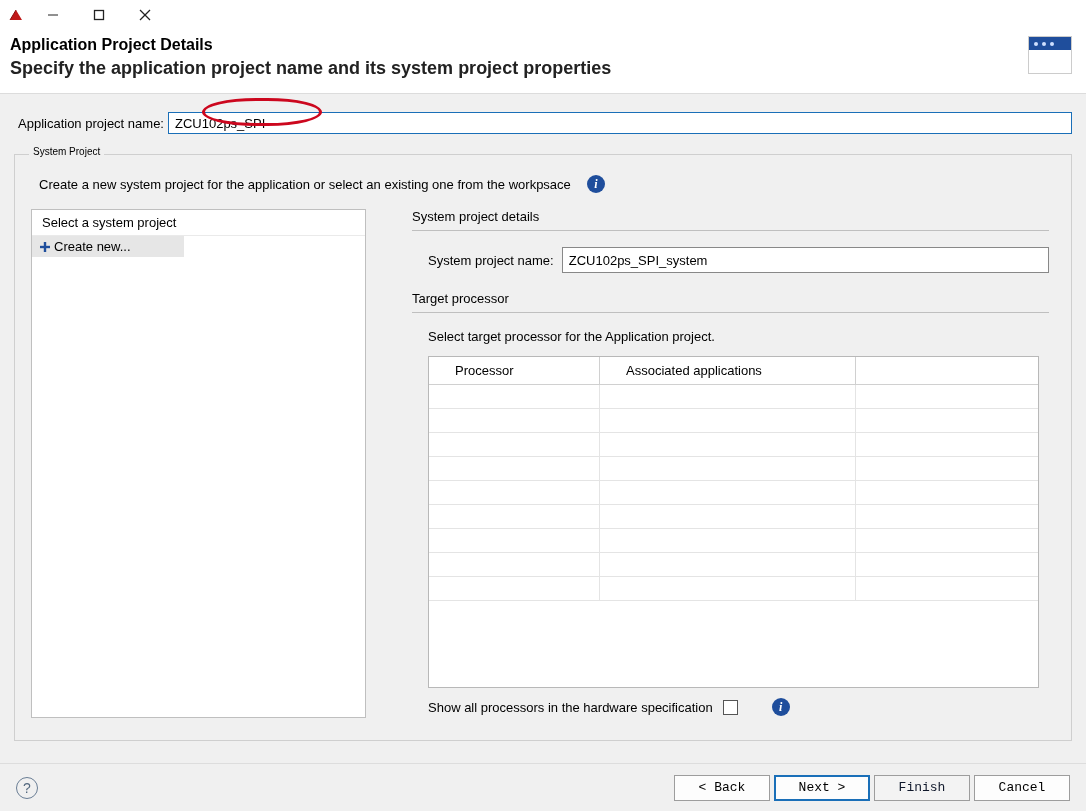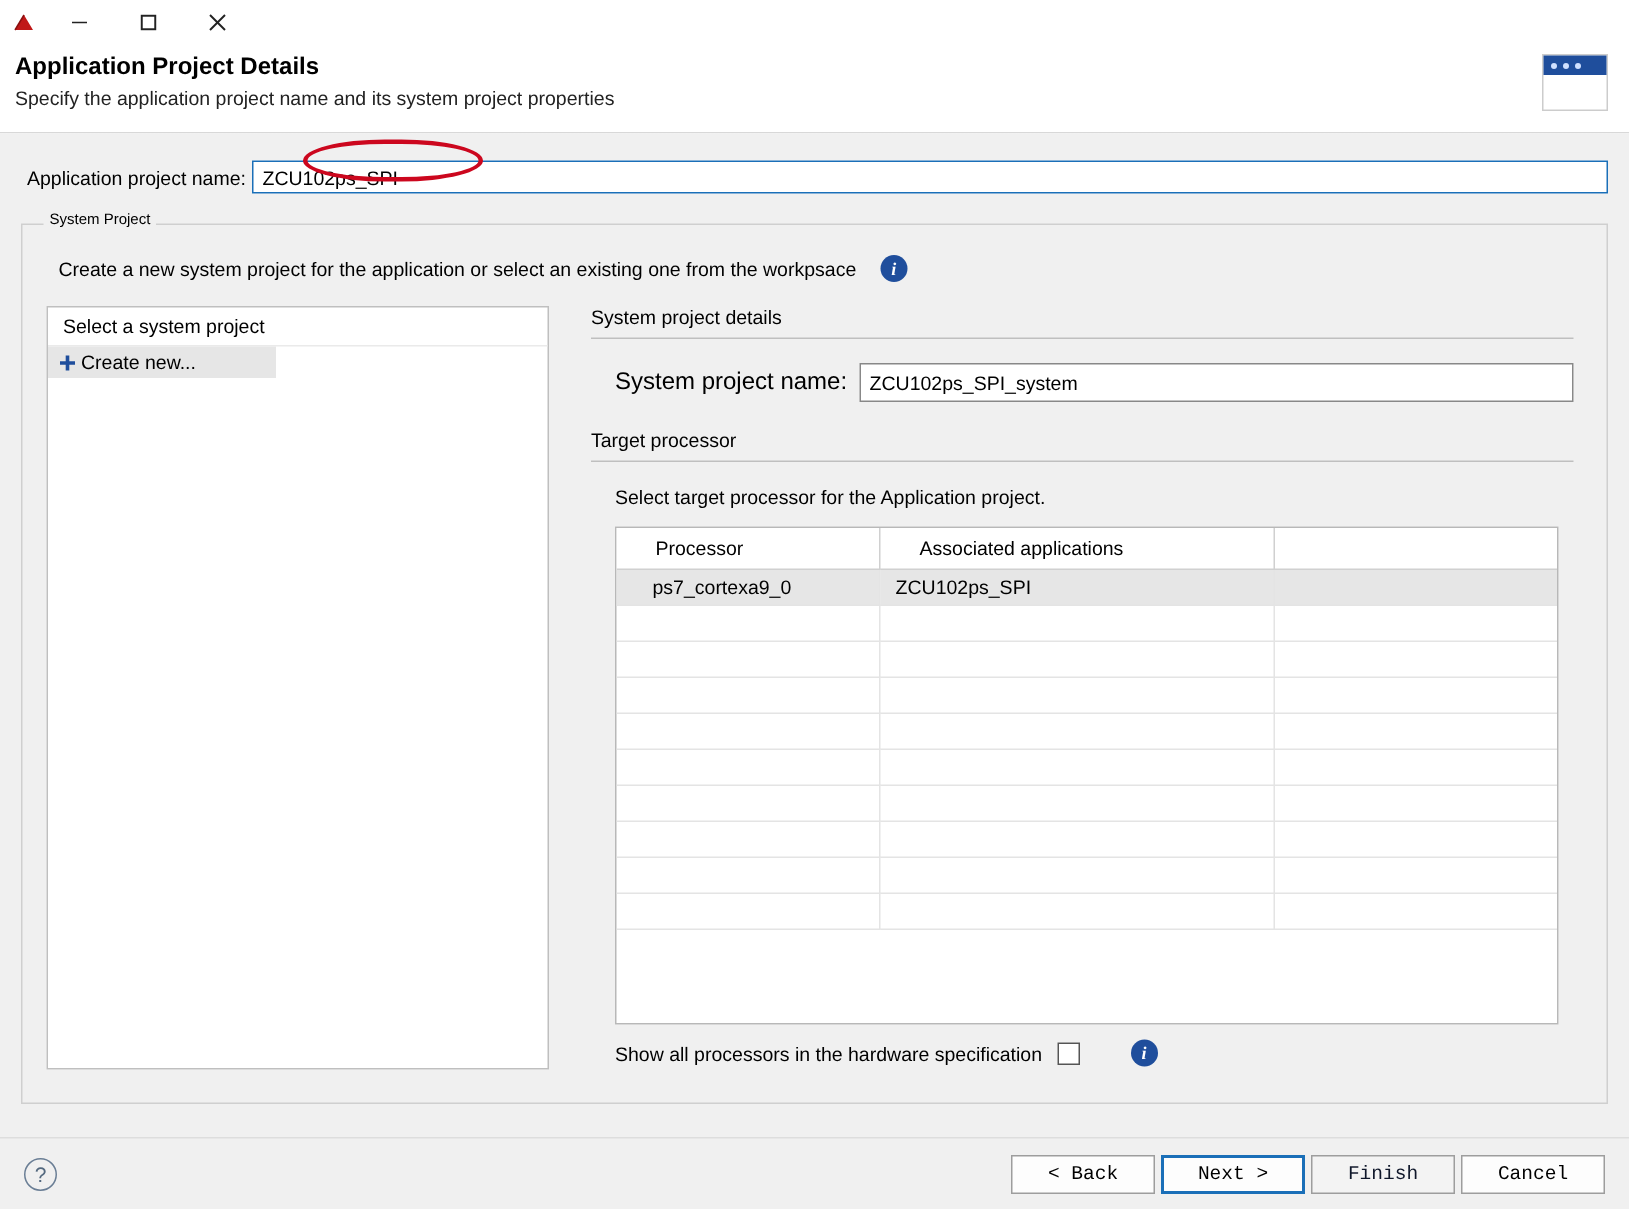--- a/index.html
+++ b/index.html
@@ -15,21 +15,21 @@
     
     .titlebar { display: flex; align-items: center; height: 30px; padding: 0 0 0 8px; }
     .titlebar .app-icon { width: 16px; height: 16px; margin-right: 6px; }
     .titlebar .title { flex: 1; font-size: 13px; }
     .winbtn { width: 46px; height: 30px; display: flex; align-items: center; justify-content: center; }
 
     
     .header { padding: 6px 14px 14px 10px; display: flex; align-items: flex-start; }
     .header-left { flex: 1; }
     .page-title { font-size: 16px; font-weight: 700; margin-bottom: 4px; }
-    .page-subtitle { font-size: 13px; color: #222; }
+    .page-subtitle { font-size: 18px; color: #222; font-weight: bold; }
     .window-icon-box {
       width: 44px; height: 38px; background: #fff; border: 1px solid #ccc; position: relative; margin-top: 0;
     }
     .window-icon-box .bar {
       position: absolute; top: 0; left: 0; right: 0; height: 13px; background: #1f4e9c;
       display: flex; align-items: center; padding-left: 5px; gap: 4px;
     }
     .window-icon-box .dot { width: 4px; height: 4px; background: #cfe0ff; border-radius: 50%; }
     .hr-top { height: 1px; background: linear-gradient(#d0d0d0,#e8e8e8); margin: 0; }
 
@@ -56,37 +56,37 @@
     .groupbox .legend {
       position: absolute; top: -9px; left: 14px; background: #f0f0f0; padding: 0 4px; font-size: 10px;
     }
     .group-desc { display: flex; align-items: center; gap: 16px; padding-left: 8px; margin-bottom: 16px; }
     .info-icon {
       width: 18px; height: 18px; border-radius: 50%; background: #1f4e9c; color: #fff;
       display: inline-flex; align-items: center; justify-content: center; font-style: italic;
       font-family: Georgia, serif; font-size: 12px; font-weight: 700;
     }
 
-    .split { display: flex; gap: 28px; height: calc(100% - 44px); padding-right: 6px; }
+    .split { display: flex; gap: 46px; height: calc(100% - 44px); padding-right: 6px; }
     .left-panel {
       width: 335px; background: #fff; border: 1px solid #bfbfbf;
       display: flex; flex-direction: column;
     }
     .panel-head { padding: 5px 10px; border-bottom: 1px solid #eaeaea; font-size: 13px; }
     .create-row {
       display: flex; align-items: flex-end; gap: 2px; padding: 3px 6px; background: #e6e6e6; width: 152px;
       margin: 0; font-size: 13px; cursor: pointer;
     }
     .plus { width: 14px; height: 14px; display: inline-flex; align-items: center; justify-content: center; }
 
     .right-panel { flex: 1; display: flex; flex-direction: column; }
     .sect-title { font-size: 13px; padding-bottom: 6px; }
     .sect-rule { height: 1px; background: #bfbfbf; margin-bottom: 16px; }
     .field-row { display: flex; align-items: center; gap: 8px; padding-left: 16px; margin-bottom: 18px; }
-    .field-row label { font-size: 16px; }
+    .field-row label { font-size: 13px; }
     .text-input {
       flex: 1; height: 26px; border: 1px solid #888; background: #fff; padding: 2px 6px;
       font-family: inherit; font-size: 13px;
     }
     .instr { padding-left: 16px; margin-bottom: 12px; font-size: 13px; }
 
     
     .table-wrap { border: 1px solid #b8b8b8; margin-left: 16px; margin-right: 10px; background: #fff; flex: 1; min-height: 240px; overflow: hidden; }
     table { width: 100%; border-collapse: collapse; table-layout: fixed; }
     th {
@@ -214,25 +214,20 @@
                 <col style="width:30%">
               </colgroup>
             <thead>
               <tr>
                 <th>Processor</th>
                 <th>Associated applications</th>
                 <th></th>
               </tr>
             </thead>
             <tbody>
-              <tr class="sel">
-                <td>ps7_cortexa9_0</td>
-                <td>ZCU102ps_SPI</td>
-                <td></td>
-              </tr>
               <tr>
                   <td></td>
                   <td></td>
                   <td></td>
                 </tr>
               <tr>
                   <td></td>
                   <td></td>
                   <td></td>
                 </tr>

